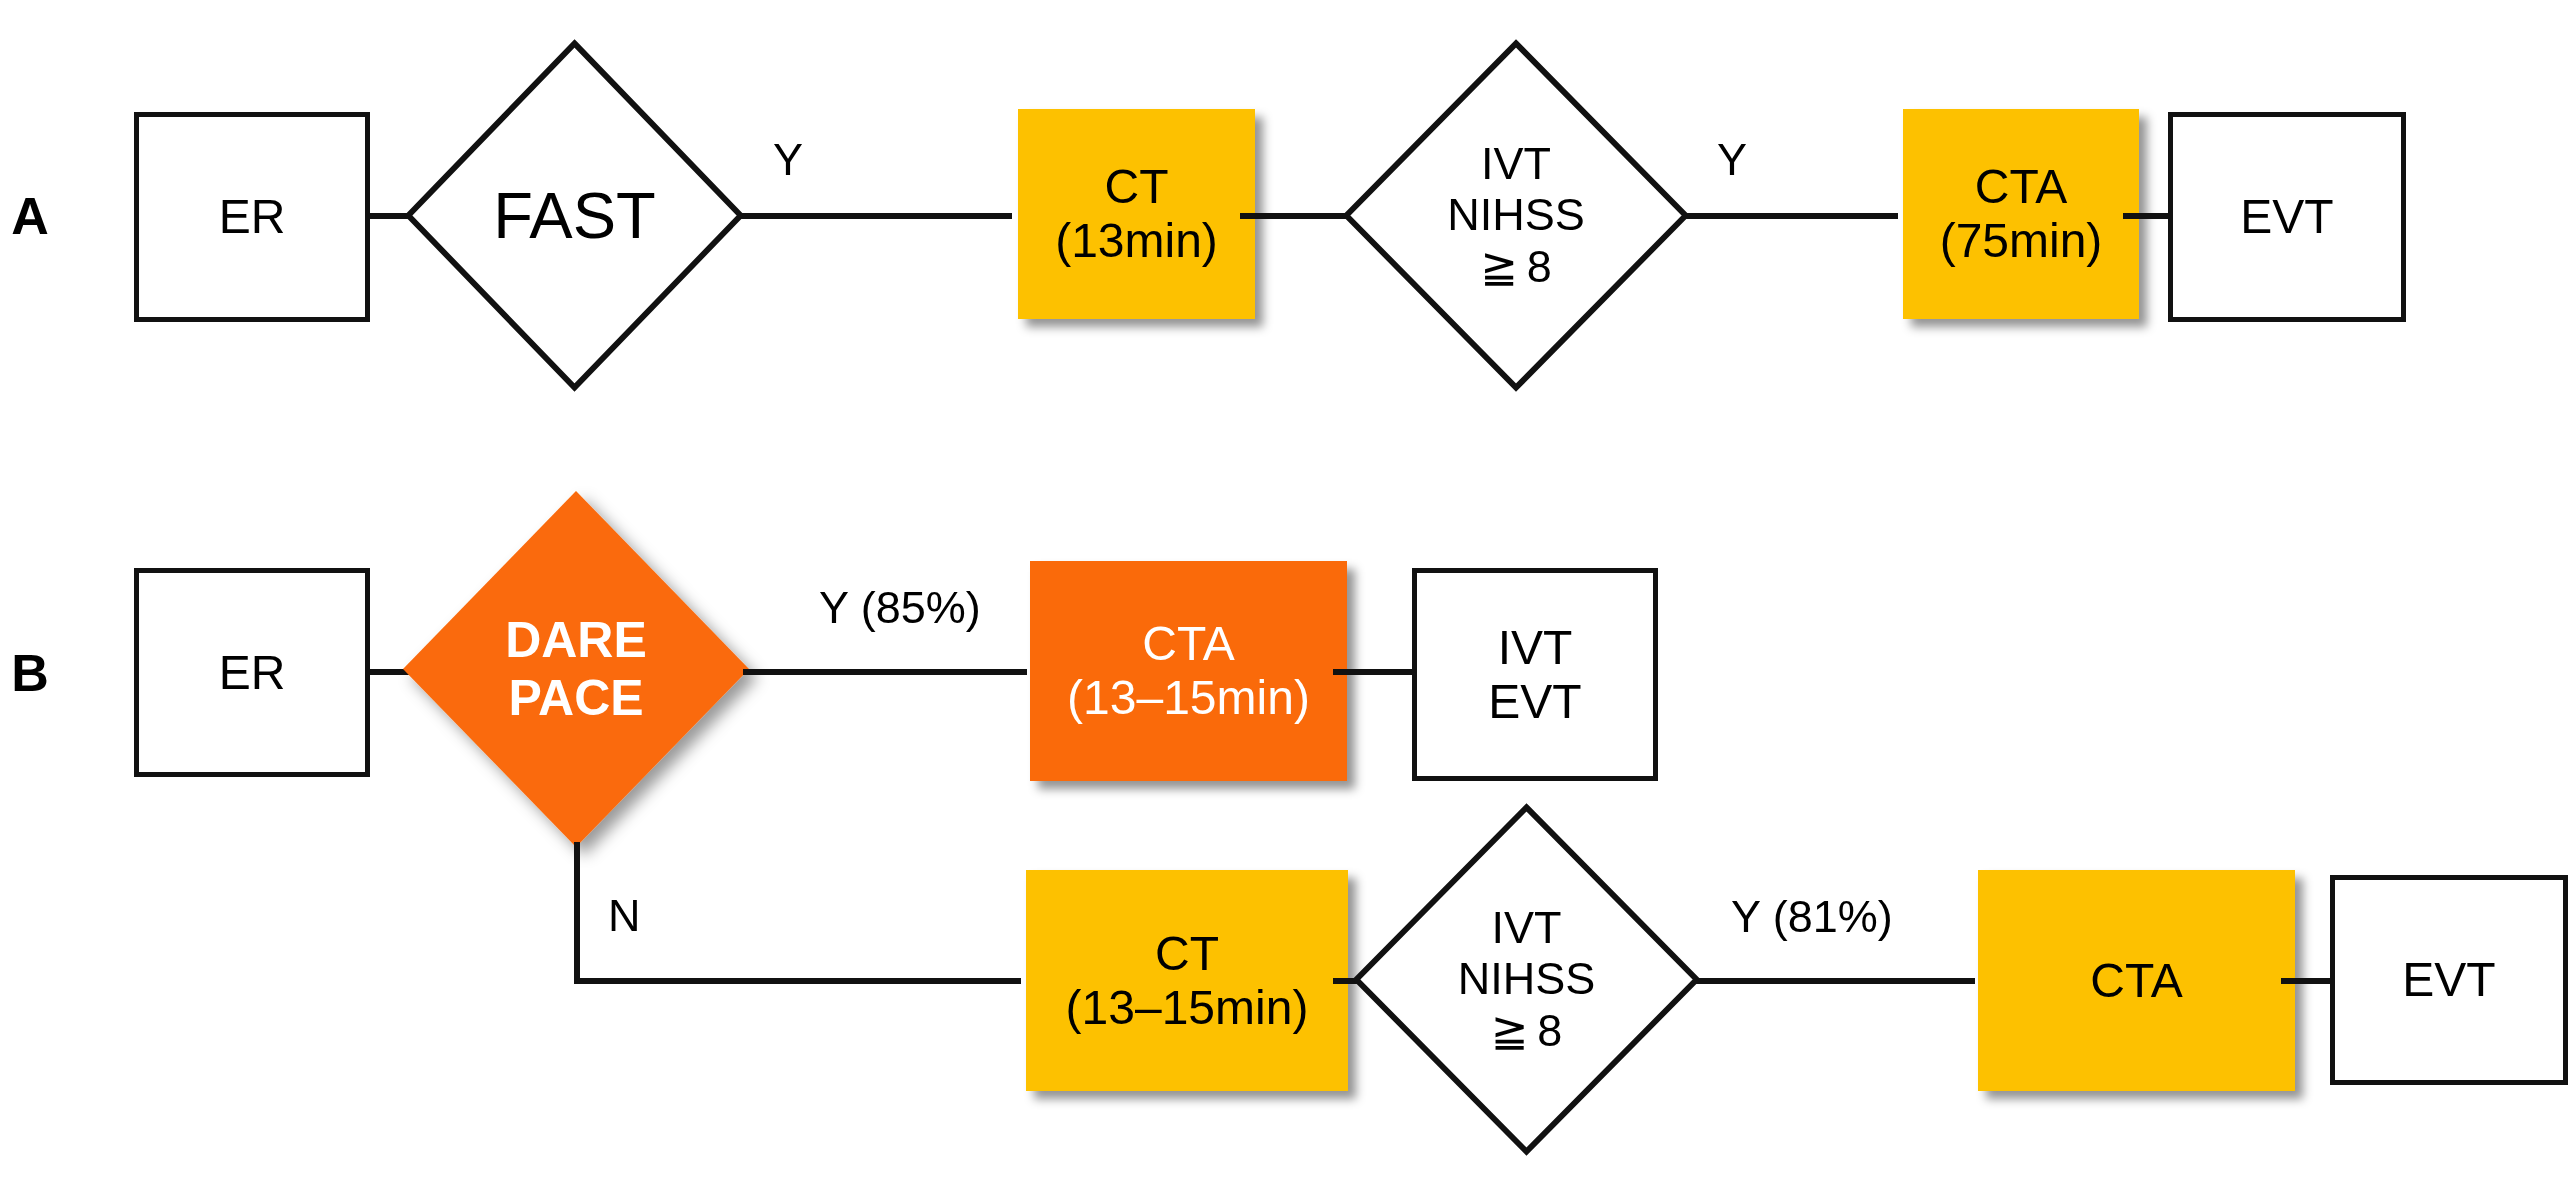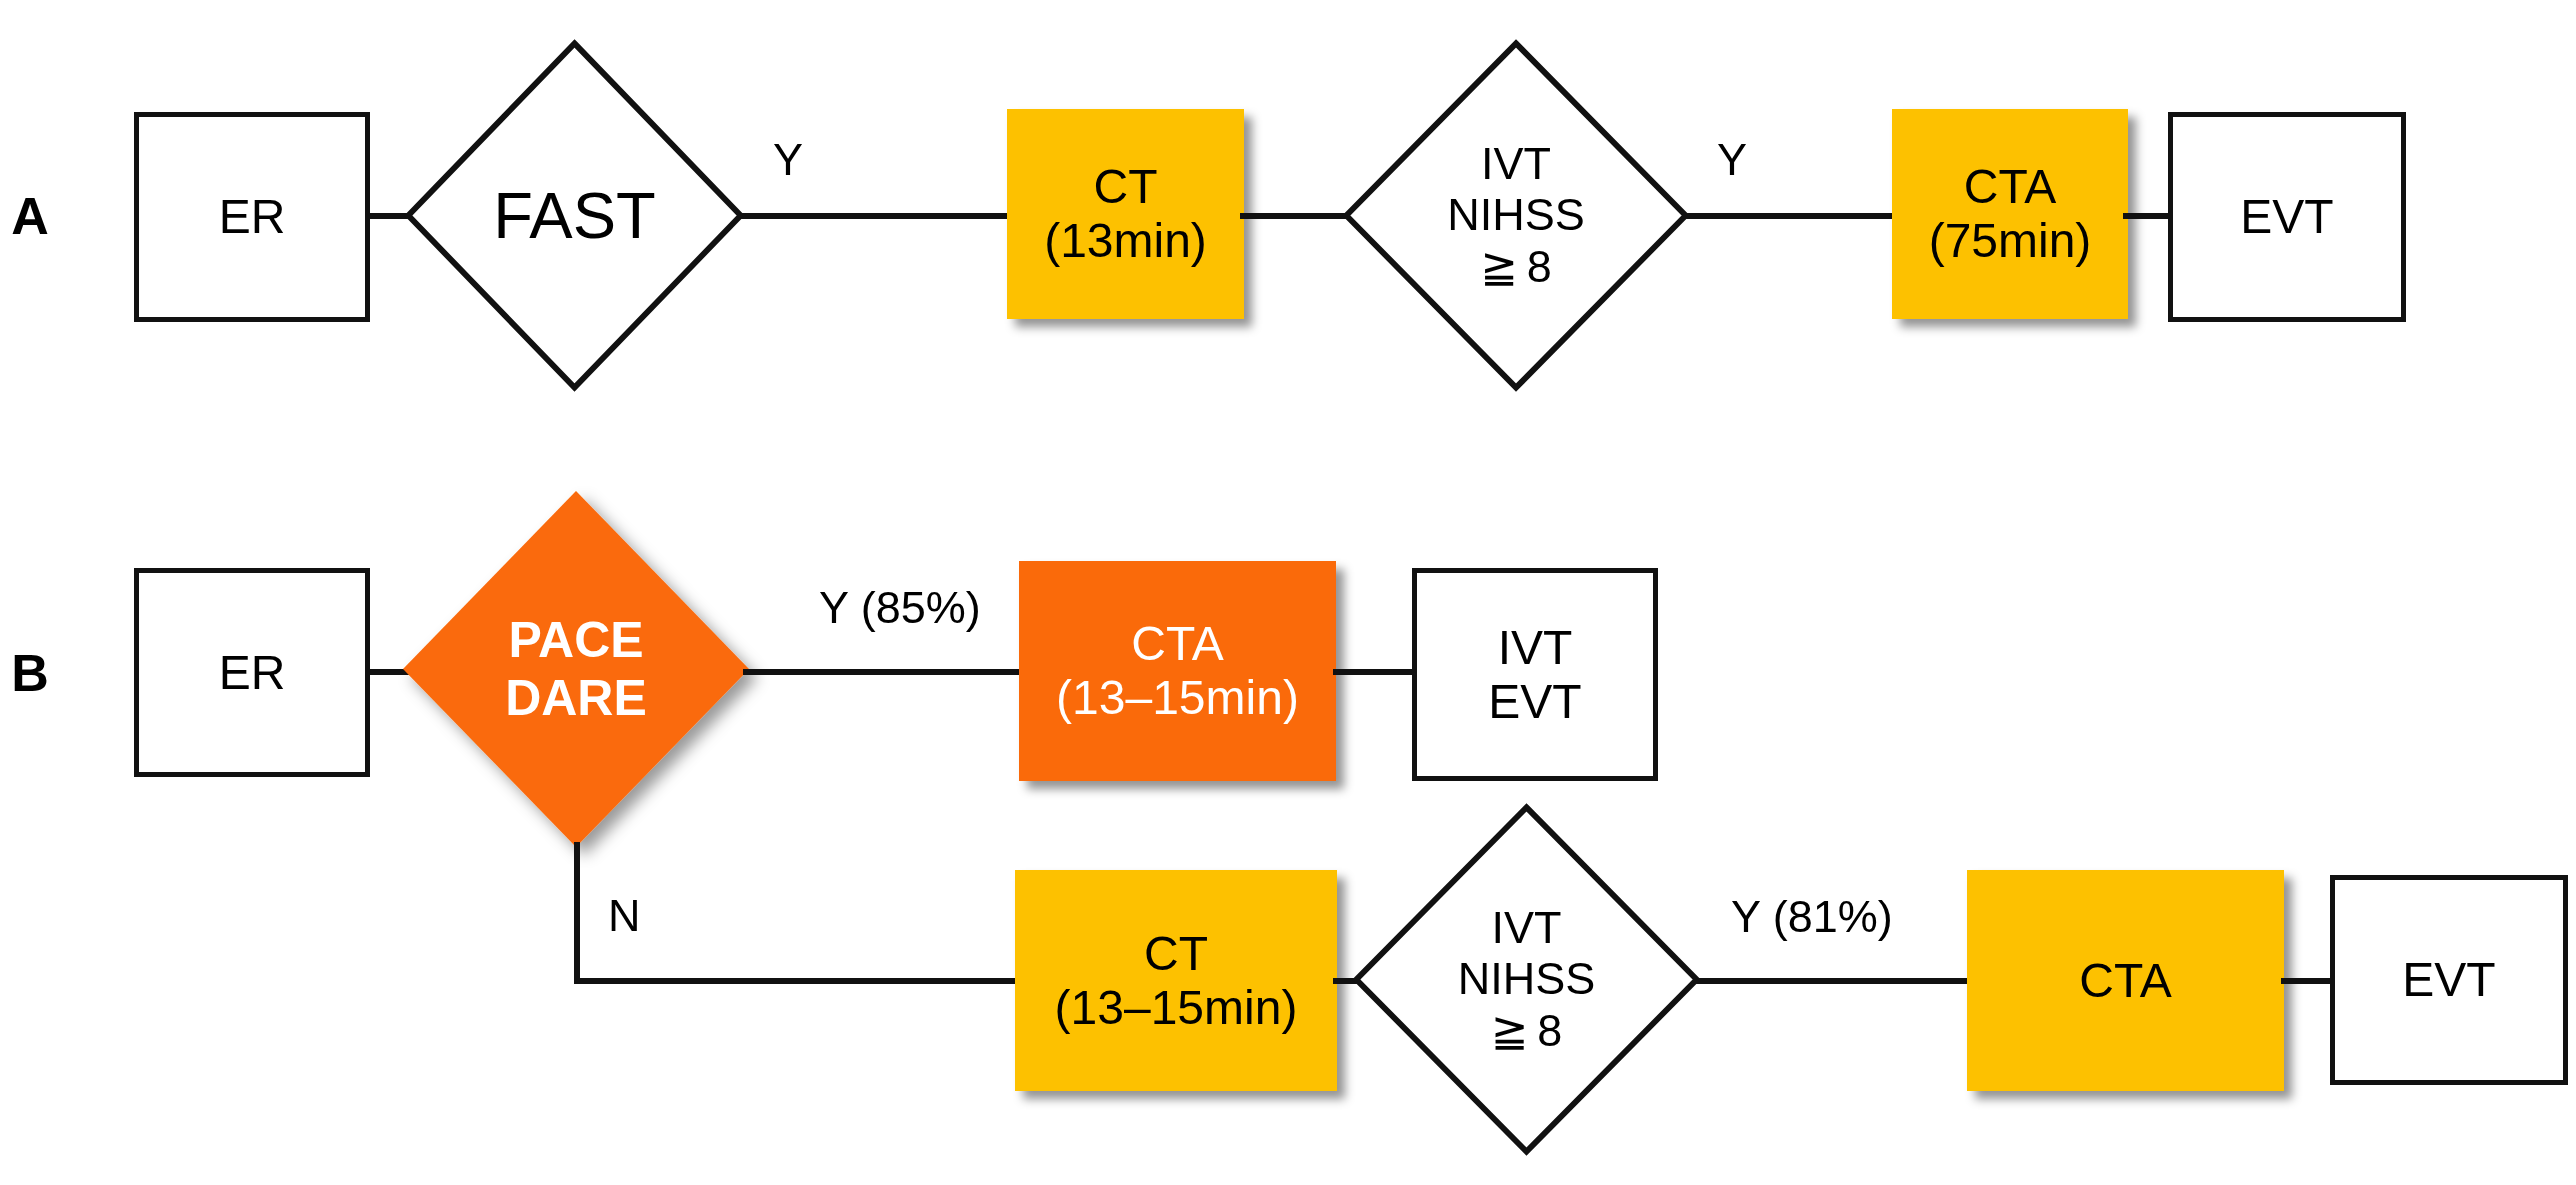--- a/index.html
+++ b/index.html
@@ -56,20 +56,21 @@
     white-space: nowrap;
   }
   .node-rect.plain {
     border: 5px solid #111111;
     background: #ffffff;
     color: #000000;
   }
   .node-rect.filled {
     border: 0;
     box-shadow: 7.5px 7.5px 9.2px rgba(0,0,0,0.42);
+    margin-left: 11px;
   }
   .node-rect .l1 { display: block; }
   .node-rect .l2 { display: block; }
 
   
   .node-diamond {
     position: absolute;
   }
   .node-diamond .shape {
     position: absolute;
@@ -177,22 +178,22 @@
       <svg viewBox="0 0 414 426" preserveAspectRatio="none">
         <defs>
           <filter id="dropshadow-diamond" x="-30%" y="-30%" width="180%" height="180%">
             <feDropShadow dx="10" dy="10" stdDeviation="9" flood-color="#000000" flood-opacity="0.40"></feDropShadow>
           </filter>
         </defs>
         <polygon points="207,0 414,213 207,426 0,213" fill="#FA6A0A" filter="url(#dropshadow-diamond)"></polygon>
       </svg>
     </div>
     <div class="dlabel" style="font-size:50px; font-weight:bold; color:#ffffff;">
+      <span>DARE</span>
       <span>PACE</span>
-      <span>DARE</span>
     </div>
   </div>
 
   <div class="line-h" style="left:743px; top:669px; width:284px;"></div>
   <div class="edge-label" style="left:783px; top:585px;margin-left:36px;">Y (85%)</div>
 
   <div class="node-rect filled" style="left:1019px; top:561px; width:317px; height:220px; background:#FA6A0A; color:#ffffff; font-size:48px;">
     <span class="l1">CTA</span>
     <span class="l2">(13–15min)</span>
   </div>

